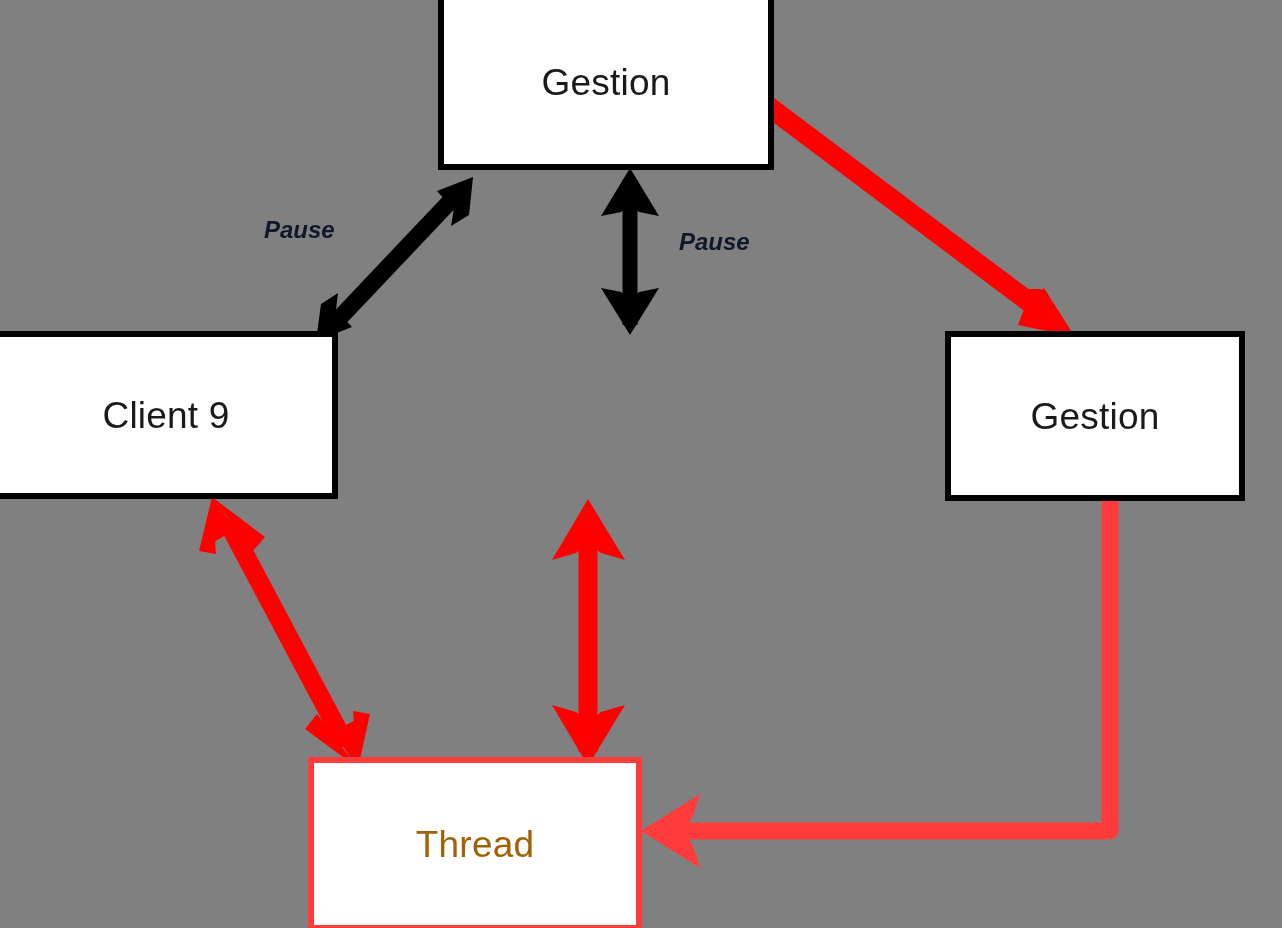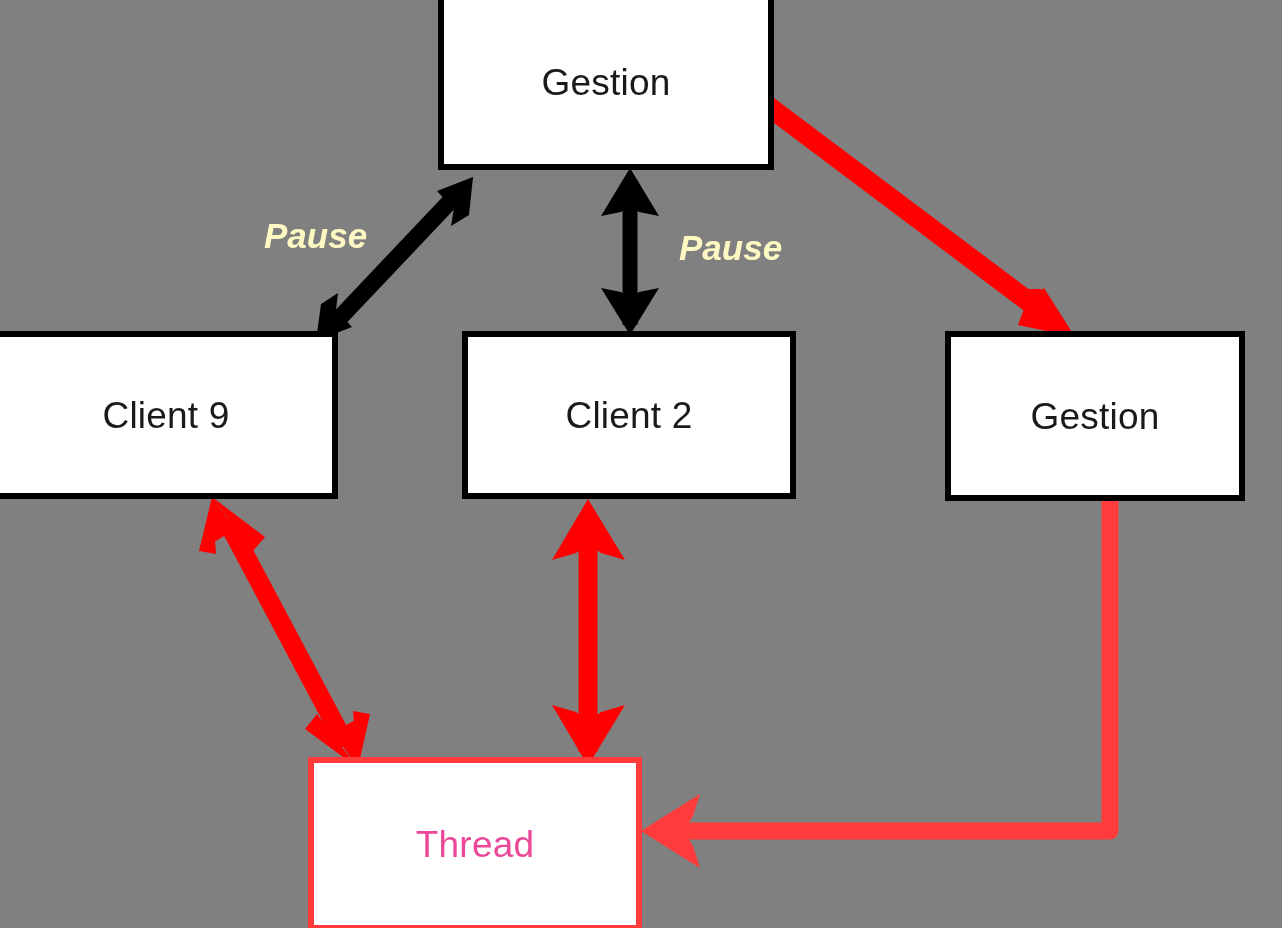--- a/index.html
+++ b/index.html
@@ -45,28 +45,28 @@
   }
   .node-label {
     font-size: 37px;
     line-height: 1;
     color: #1a1a1a;
     font-weight: 400;
     letter-spacing: 0.2px;
     white-space: nowrap;
   }
   .node-label-red {
-    color: #ec4899;
+    color: #a16207;
   }
   .edge-label {
     position: absolute;
-    font-size: 35px;
+    font-size: 24px;
     font-weight: bold;
     font-style: italic;
-    color: #fef9c3;
+    color: #0f172a;
     white-space: nowrap;
     z-index: 3;
     line-height: 1;
   }
   
   #node-serveur  { left: 438px; top: -6px;  width: 336px; height: 176px; }
   #node-client1  { left: -6px;  top: 331px; width: 344px; height: 168px; }
   #node-client2  { left: 462px; top: 331px; width: 334px; height: 168px; }
   #node-gestion  { left: 945px; top: 331px; width: 300px; height: 170px; }
   #node-thread   { left: 308px; top: 757px; width: 334px; height: 174px; }
@@ -131,23 +131,20 @@
   </svg>
 
   <div class="node node-black" id="node-serveur">
     <span class="node-label">Gestion</span>
   </div>
 
   <div class="node node-black" id="node-client1">
     <span class="node-label">Client 9</span>
   </div>
 
-  <div class="node node-black" id="node-client2">
-    <span class="node-label">Client 2</span>
-  </div>
 
   <div class="node node-black" id="node-gestion">
     <span class="node-label">Gestion</span>
   </div>
 
   <div class="node node-red" id="node-thread">
     <span class="node-label node-label-red">Thread</span>
   </div>
 
   <span class="edge-label" id="label-pause-1">Pause</span>

